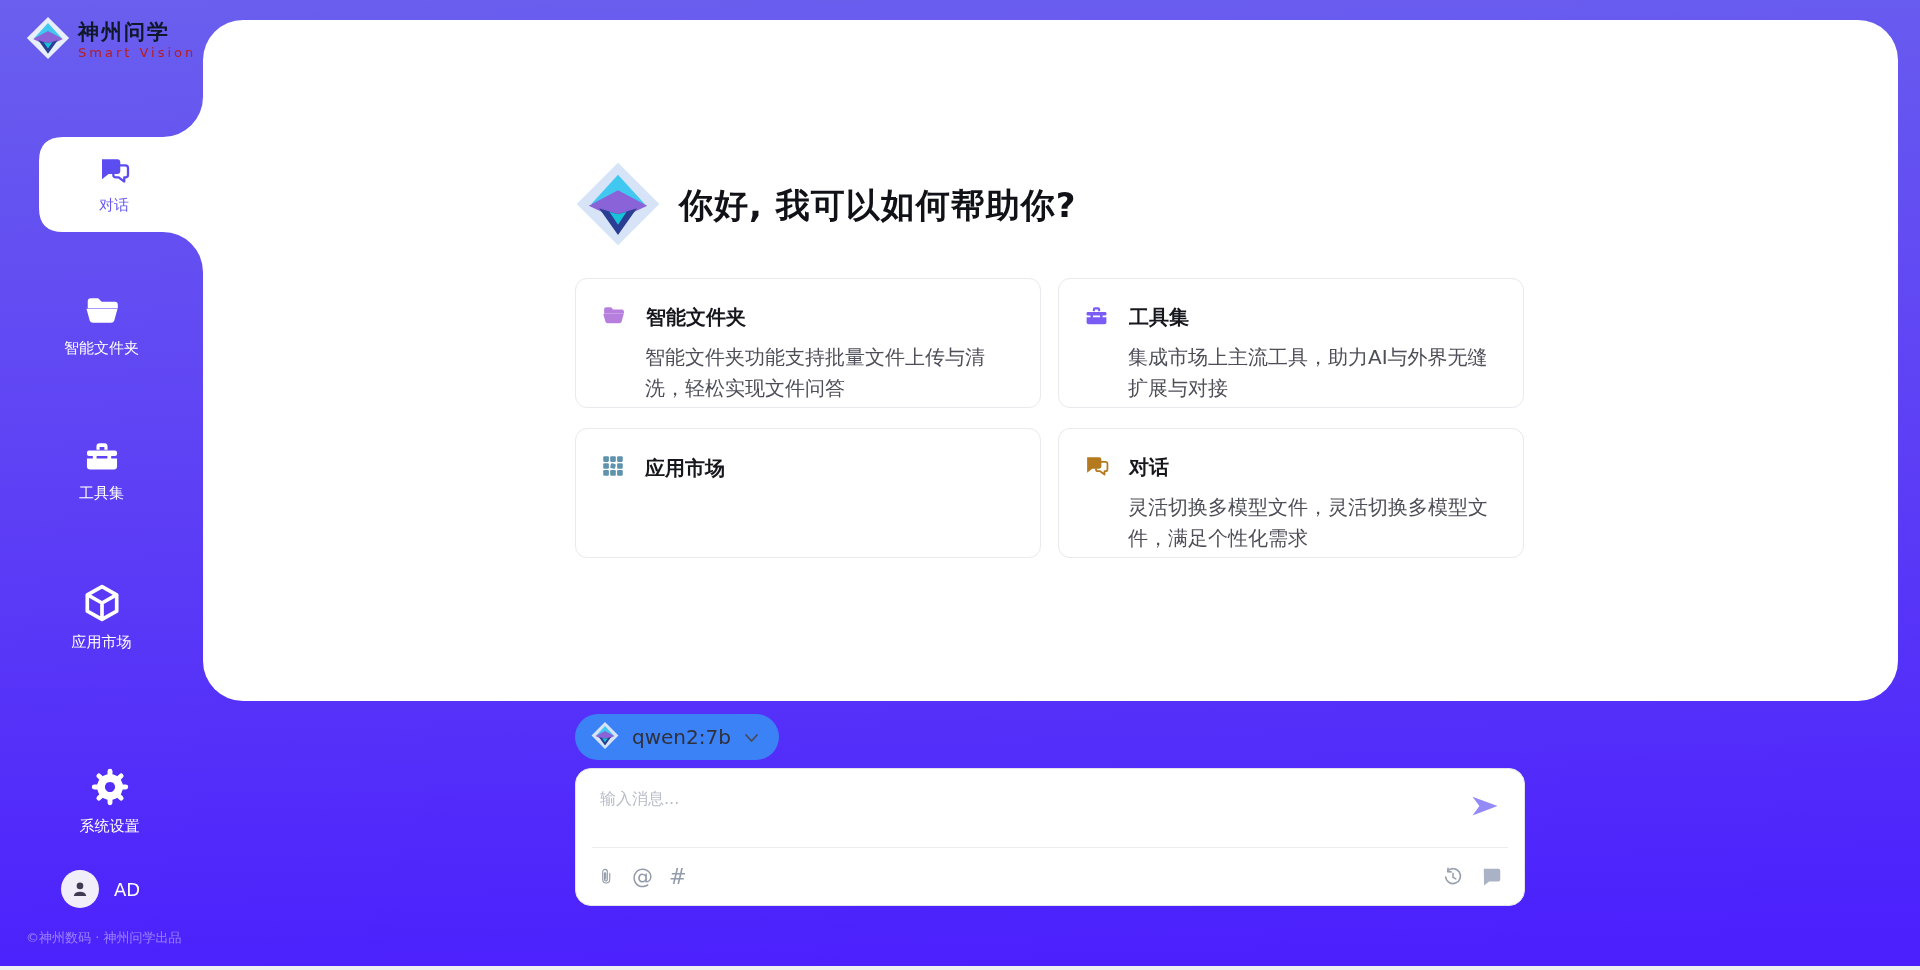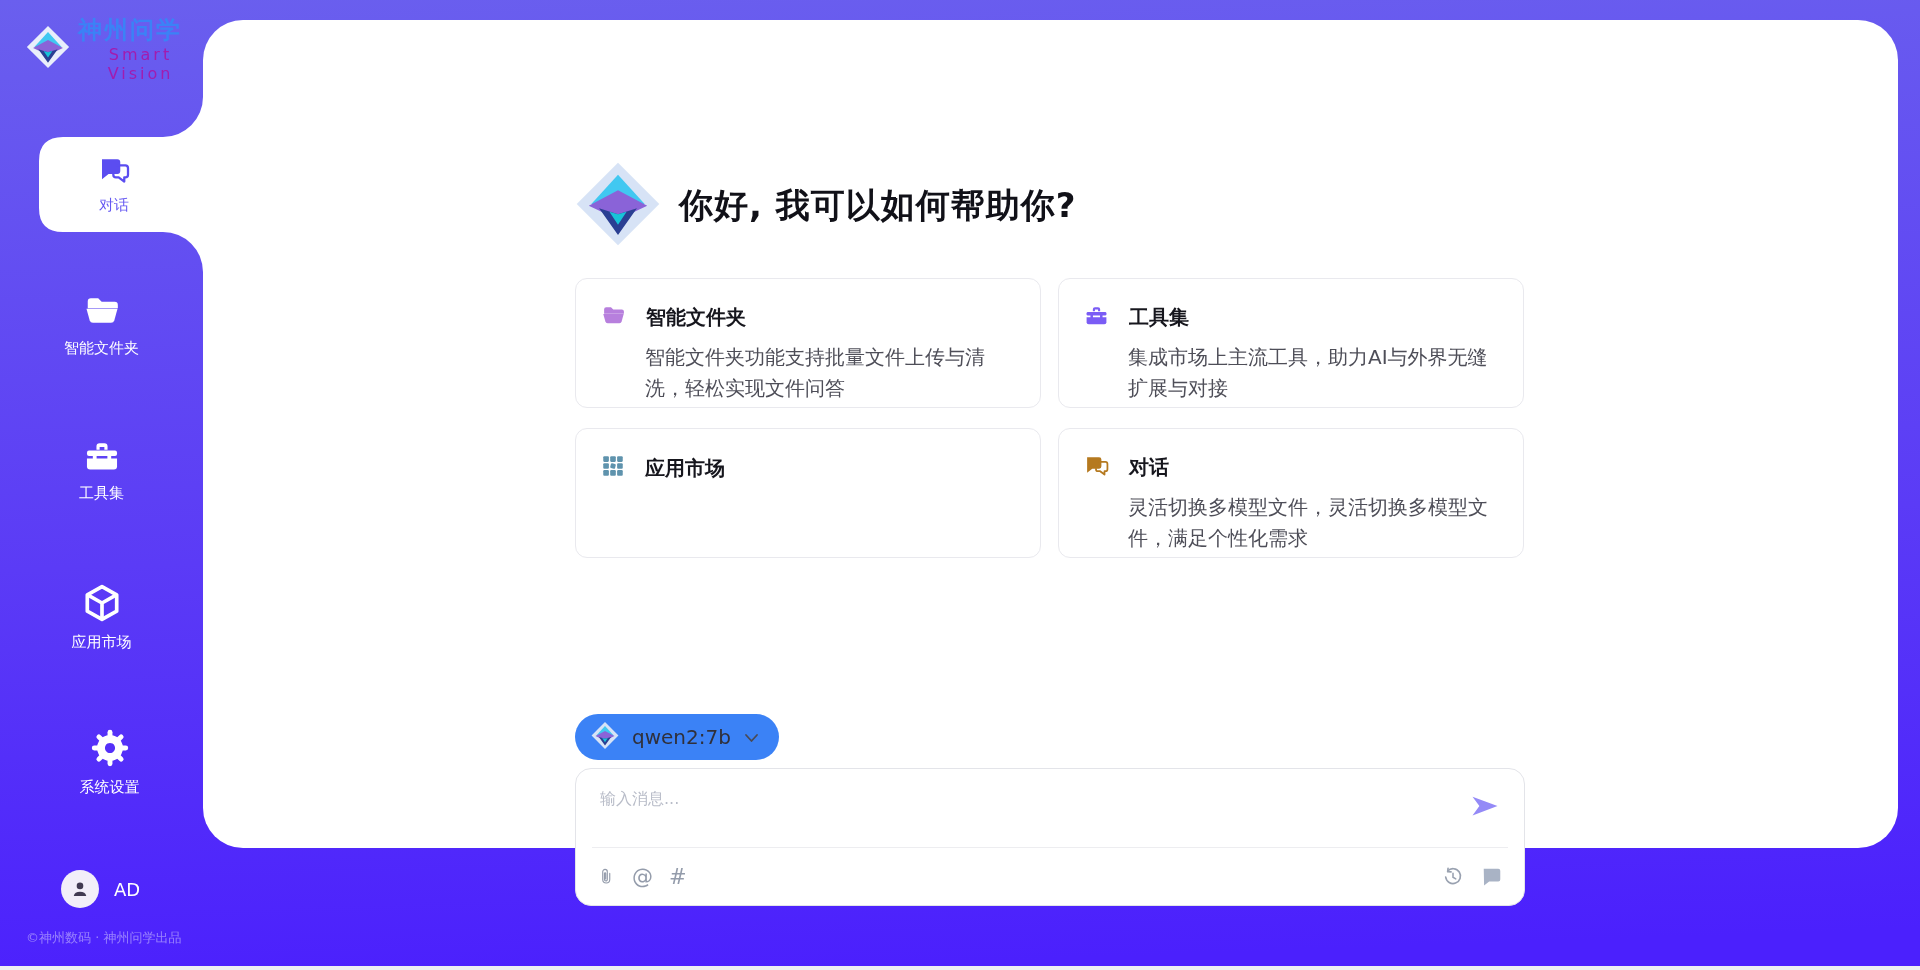--- a/index.html
+++ b/index.html
@@ -6,40 +6,40 @@
   html,body { width:1920px; height:970px; overflow:hidden; }
   body {
     font-family:"DejaVu Sans","Liberation Sans",sans-serif;
     background:linear-gradient(178deg,#6a5fee 0%,#5b3bf6 55%,#4b20fd 96%);
     position:relative;
   }
 
   
   .sidebar { position:absolute; left:0; top:0; width:203px; height:100%; }
   .brand { position:absolute; left:26px; top:16px; display:flex; align-items:center; gap:8px; }
-  .brand-text .cn { color:#3b82f6; font-size:24px; font-weight:bold; letter-spacing:2px; line-height:1.2;font-family:Liberation Serif, serif; }
-  .brand-text .en { color:#a21caf; font-size:16px; letter-spacing:3px;text-align:center; }
+  .brand-text .cn { color:#0f172a; font-size:21px; font-weight:bold; letter-spacing:2px; line-height:1.2;font-family:Liberation Serif, serif; }
+  .brand-text .en { color:#b91c1c; font-size:13px; letter-spacing:3px;text-align:center; }
 
   .tab-shape { position:absolute; left:39px; top:97px; width:164px; height:175px; pointer-events:none; }
   .tab-content { position:absolute; left:39px; top:137px; width:150px; height:95px;
     display:flex; flex-direction:column; align-items:center; justify-content:center; gap:6px; cursor:pointer; }
   .tab-content .nav-label { color:#6457f2; }
 
   .nav-item { position:absolute; width:203px; display:flex; flex-direction:column; align-items:center; gap:9px; cursor:pointer; }
   .nav-item svg { display:block; }
   .nav-label { font-size:15px; color:#fff; }
-  .ni-1 { top:292px; } .ni-2 { top:437px; } .ni-3 { top:582px; } .ni-4 { top:727px;padding-left:16px; }
+  .ni-1 { top:292px; } .ni-2 { top:437px; } .ni-3 { top:582px; } .ni-4 { top:766px;padding-left:16px; }
 
   .user-row { position:absolute; left:0; top:870px; width:201px; display:flex; align-items:center; justify-content:center; gap:15px; cursor:pointer; }
   .avatar { width:38px; height:38px; border-radius:50%; background:#f2eef9; display:flex; align-items:center; justify-content:center; }
   .user-name { color:#fff; font-size:18px; }
   .sidebar-footer { position:absolute; left:12px; top:929px; font-size:13px; color:rgba(255,255,255,0.42); white-space:nowrap;margin-left:14px; }
 
   
-  .panel { position:absolute; left:203px; top:20px; width:1695px; height:828px;
+  .panel { position:absolute; left:203px; top:20px; width:1695px; height:681px;
     background:#fff; border-radius:40px; }
 
   .hero { position:absolute; left:372px; top:140px; display:flex; align-items:center; gap:18px; }
   .hero-title { font-size:34px; font-weight:bold; color:#111118; letter-spacing:1px; }
 
   .cards { position:absolute; left:372px; top:258px; width:949px;
     display:grid; grid-template-columns:466px 466px; grid-auto-rows:130px; column-gap:17px; row-gap:20px; }
   .card { background:#fff; border:1px solid #e9e9ee; border-radius:12px; padding:24px 24px 0 24px; cursor:pointer; }
   .card-head { display:flex; align-items:center; gap:19px; }
   .card-title { font-size:20px; font-weight:bold; color:#16161d; }

